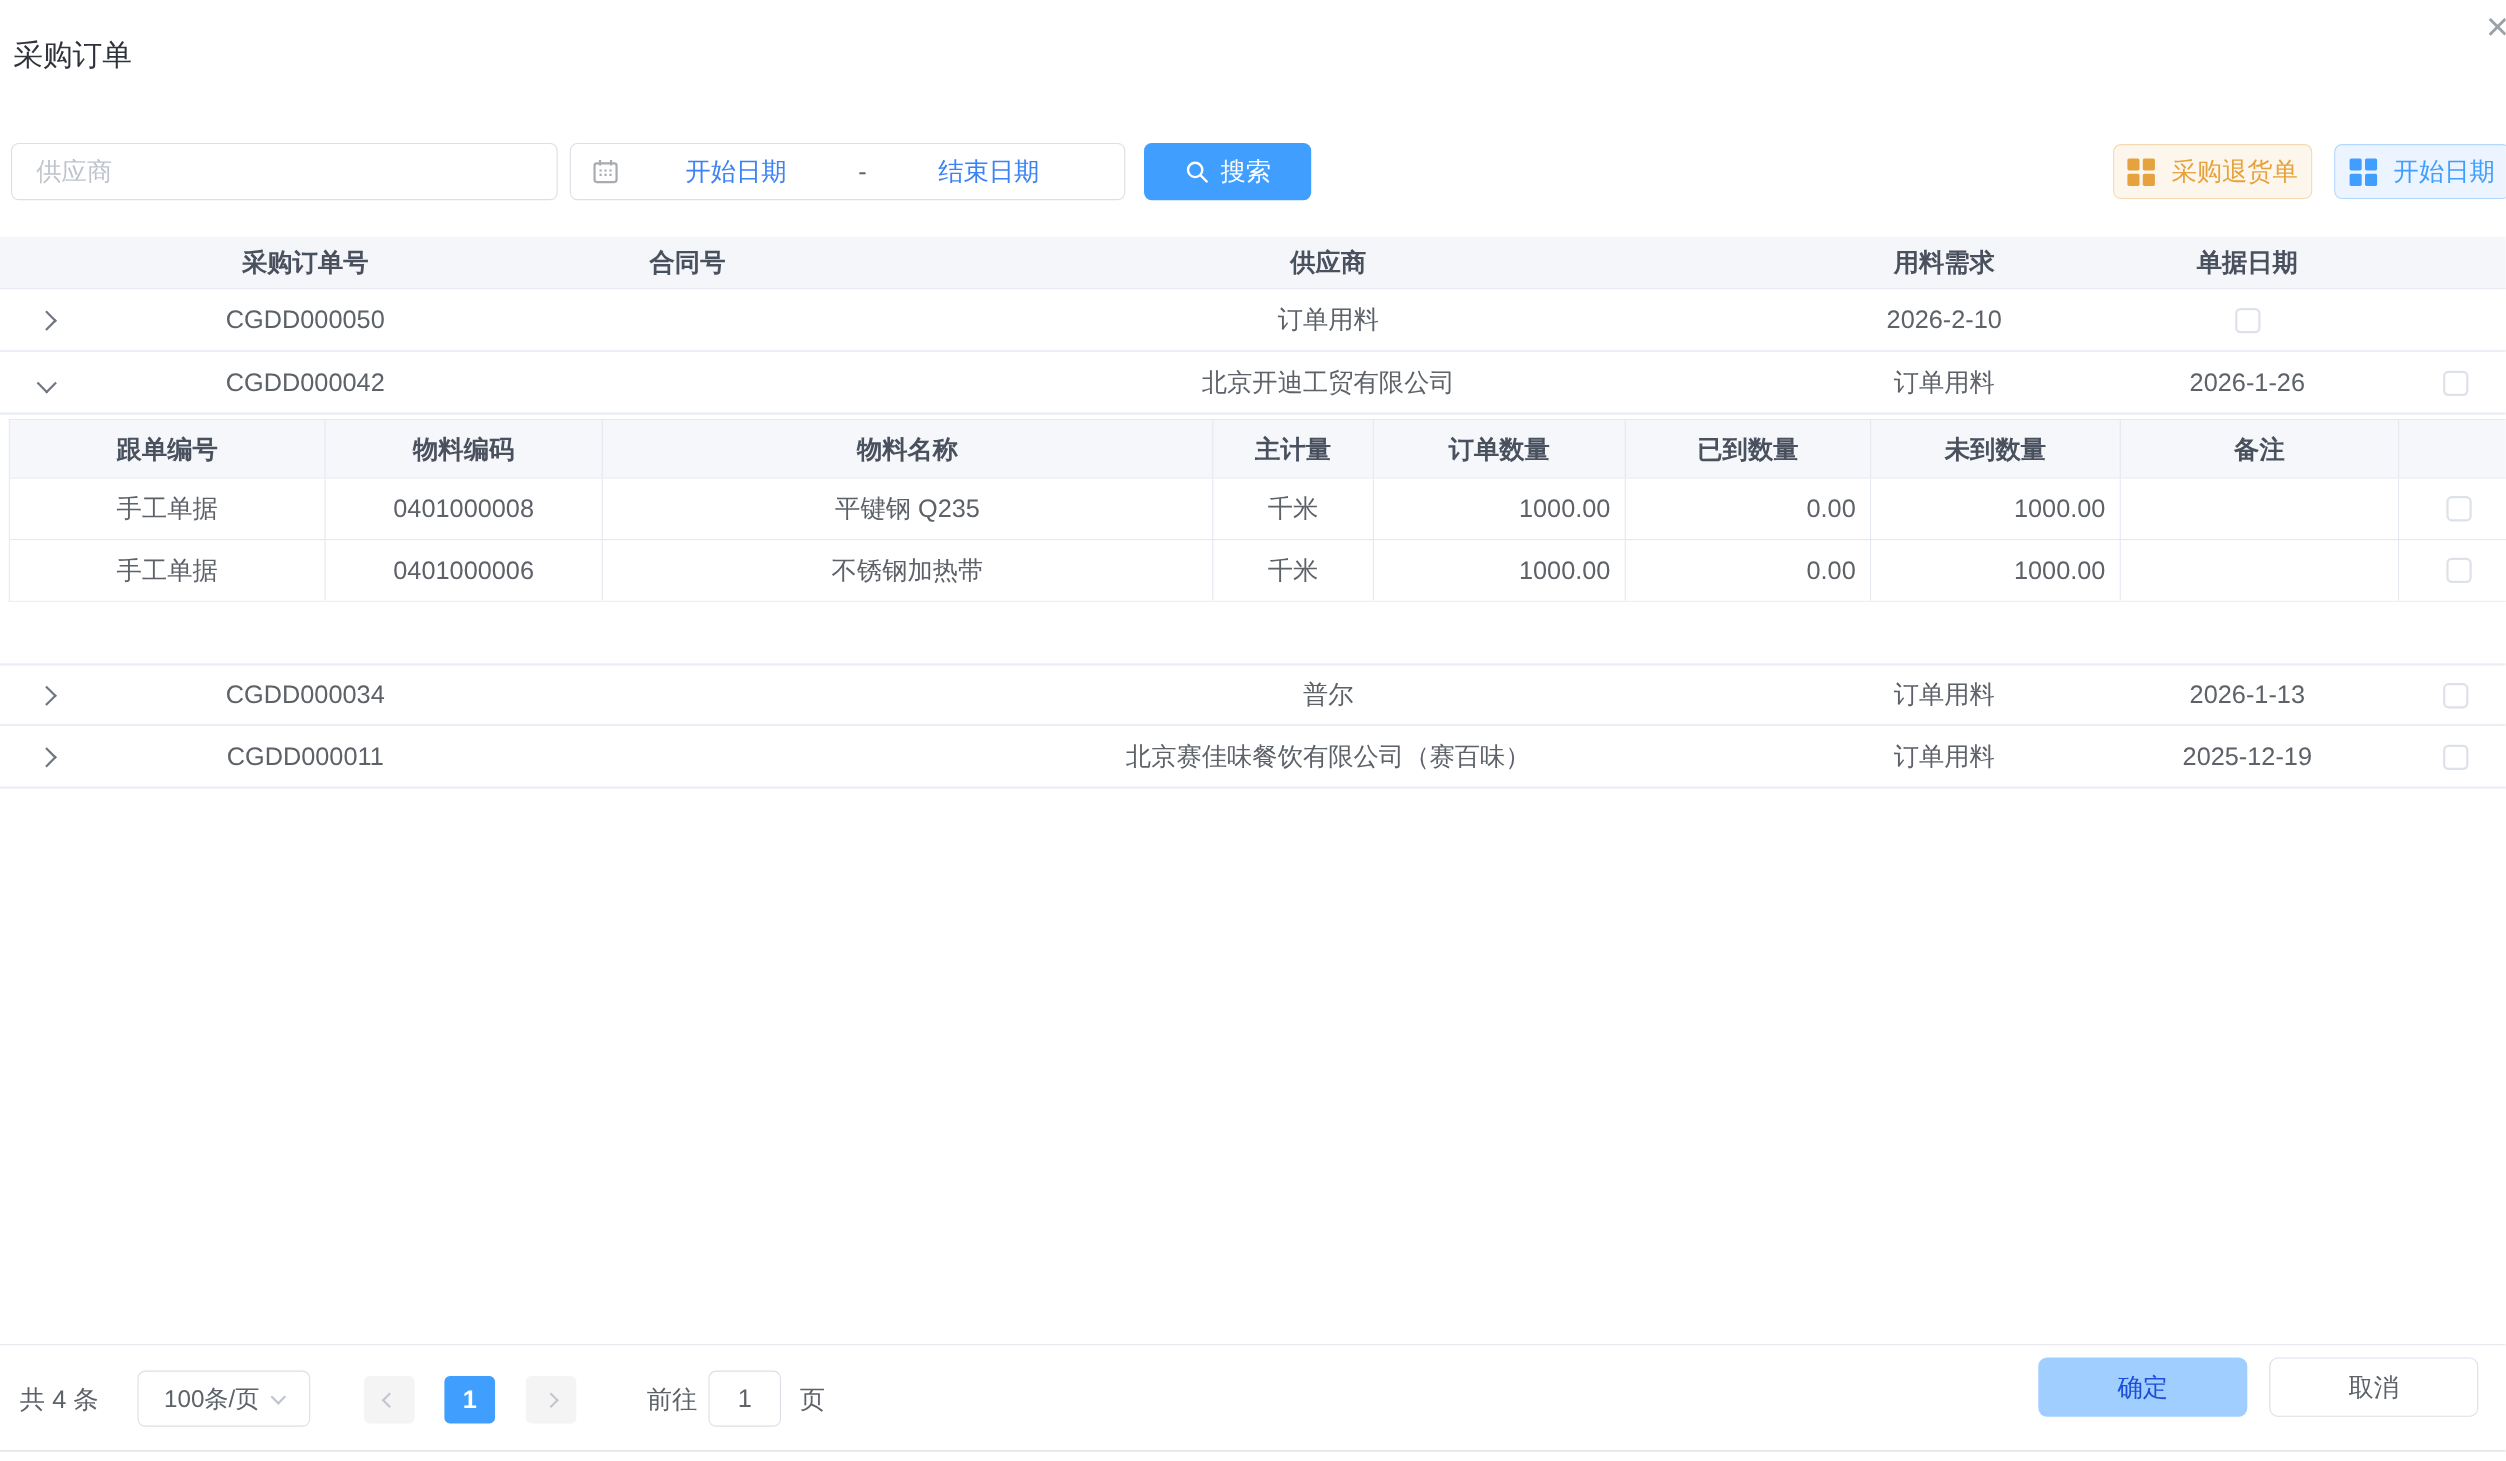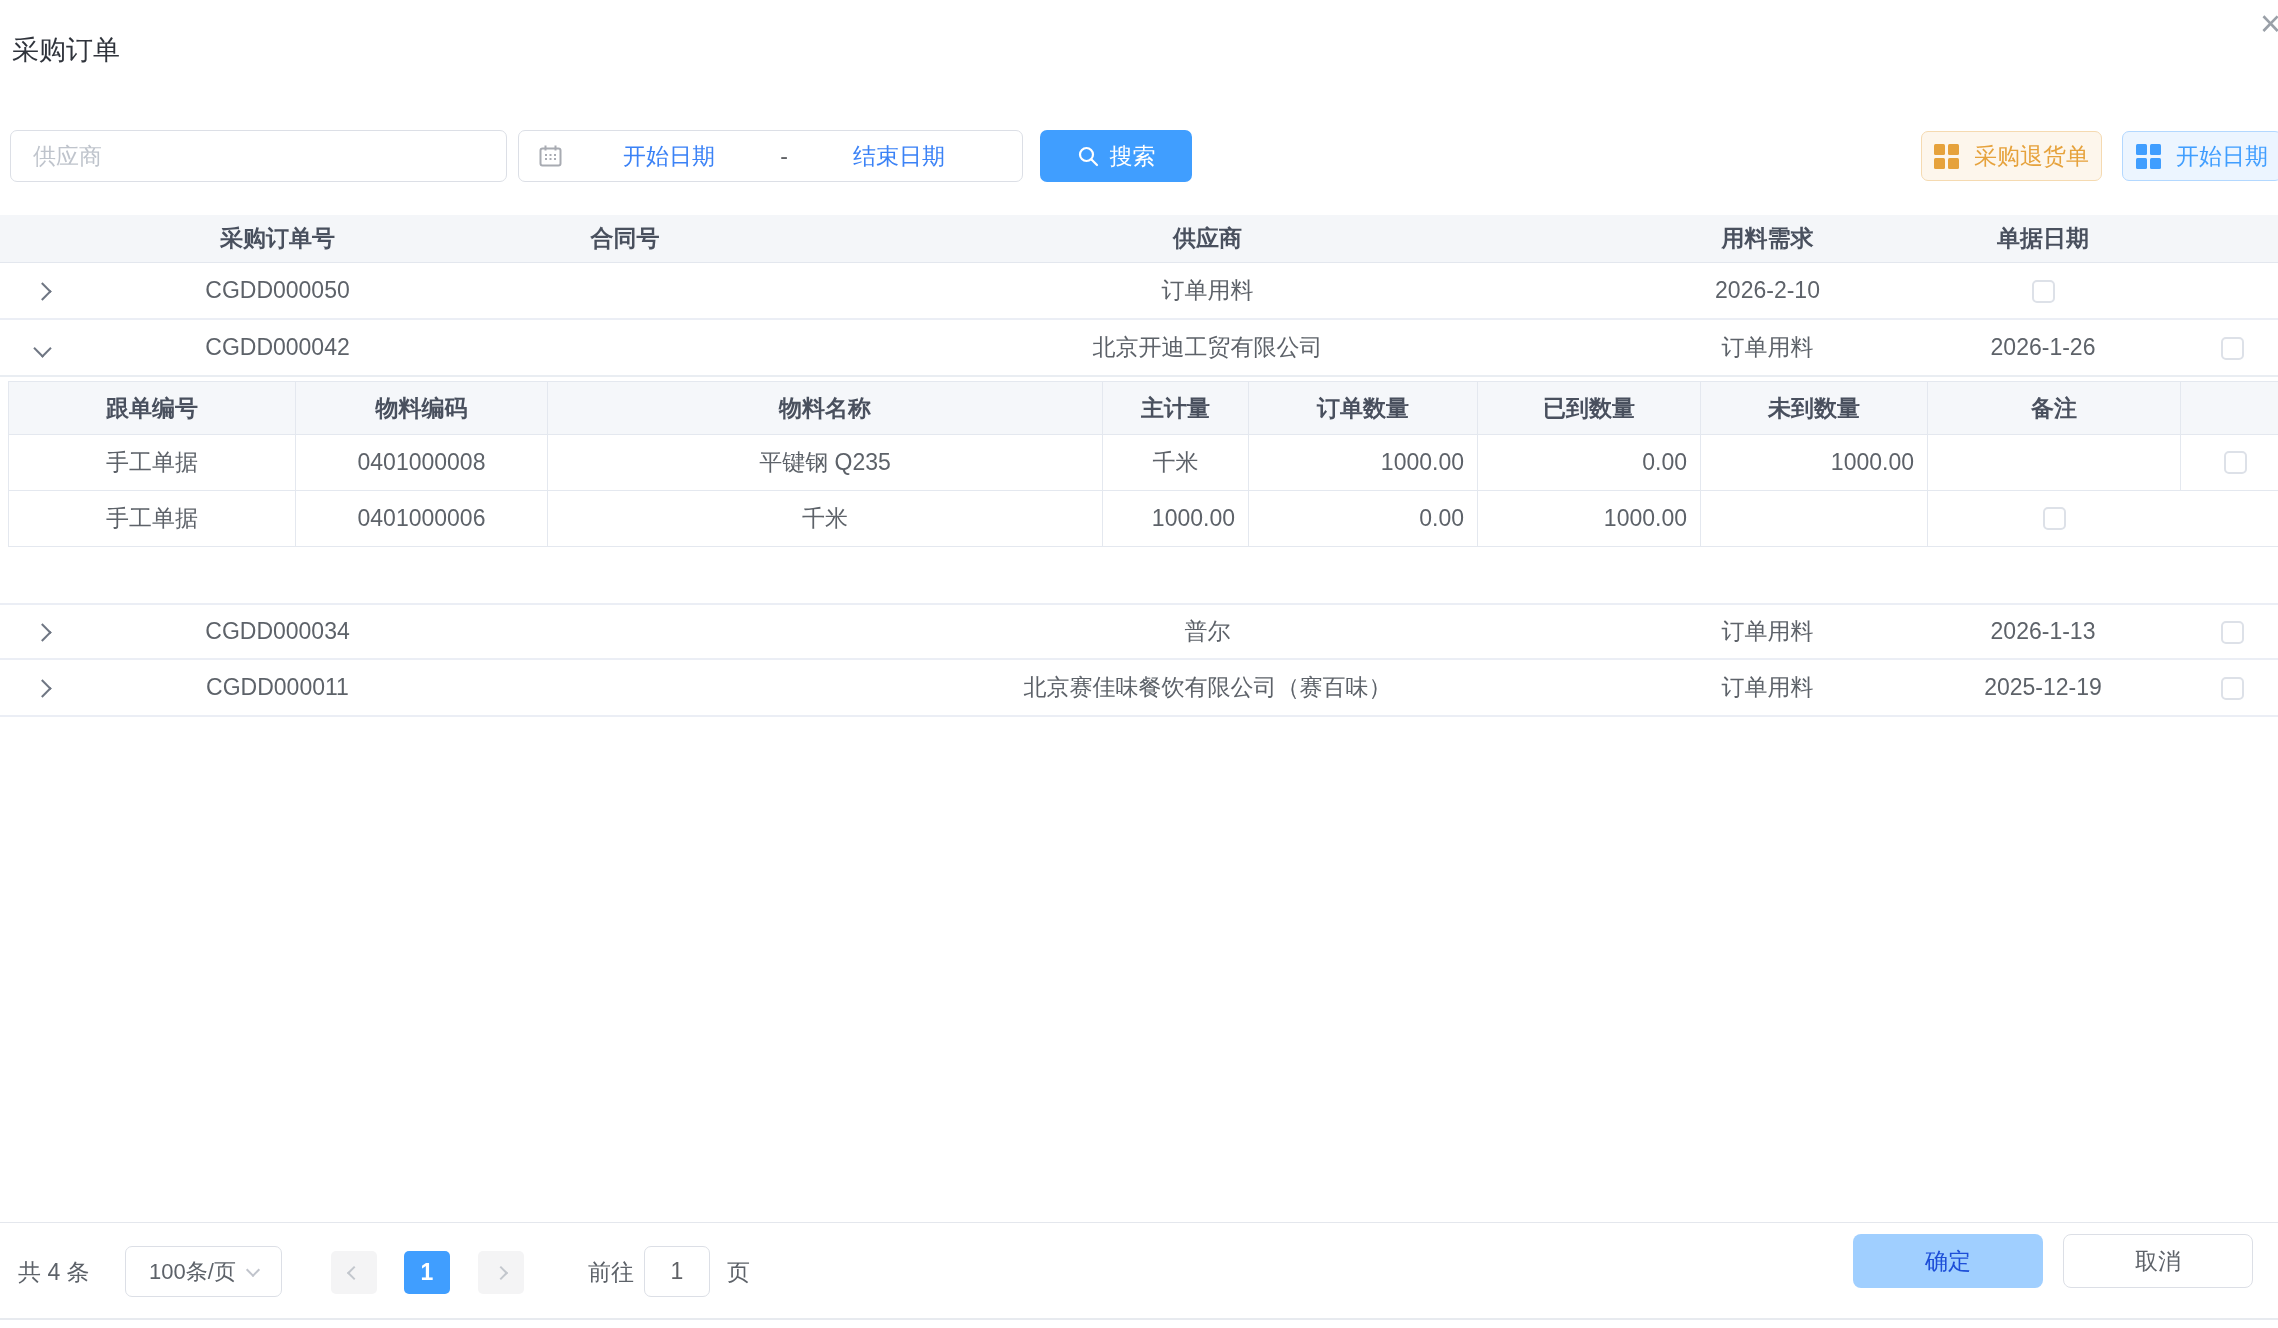--- a/index.html
+++ b/index.html
@@ -186,20 +186,21 @@
       <span class="cell num">0.00</span>
       <span class="cell num">1000.00</span>
       <span class="cell"></span>
       <span class="cell">
           <span class="checkbox"></span>
         </span>
     </div>
     <div class="srow sbody">
       <span class="cell">手工单据</span>
       <span class="cell">0401000006</span>
+      <span class="cell">不锈钢加热带</span>
       <span class="cell">千米</span>
       <span class="cell num">1000.00</span>
       <span class="cell num">0.00</span>
       <span class="cell num">1000.00</span>
       <span class="cell"></span>
       <span class="cell">
           <span class="checkbox"></span>
         </span>
     </div>
   </div>

